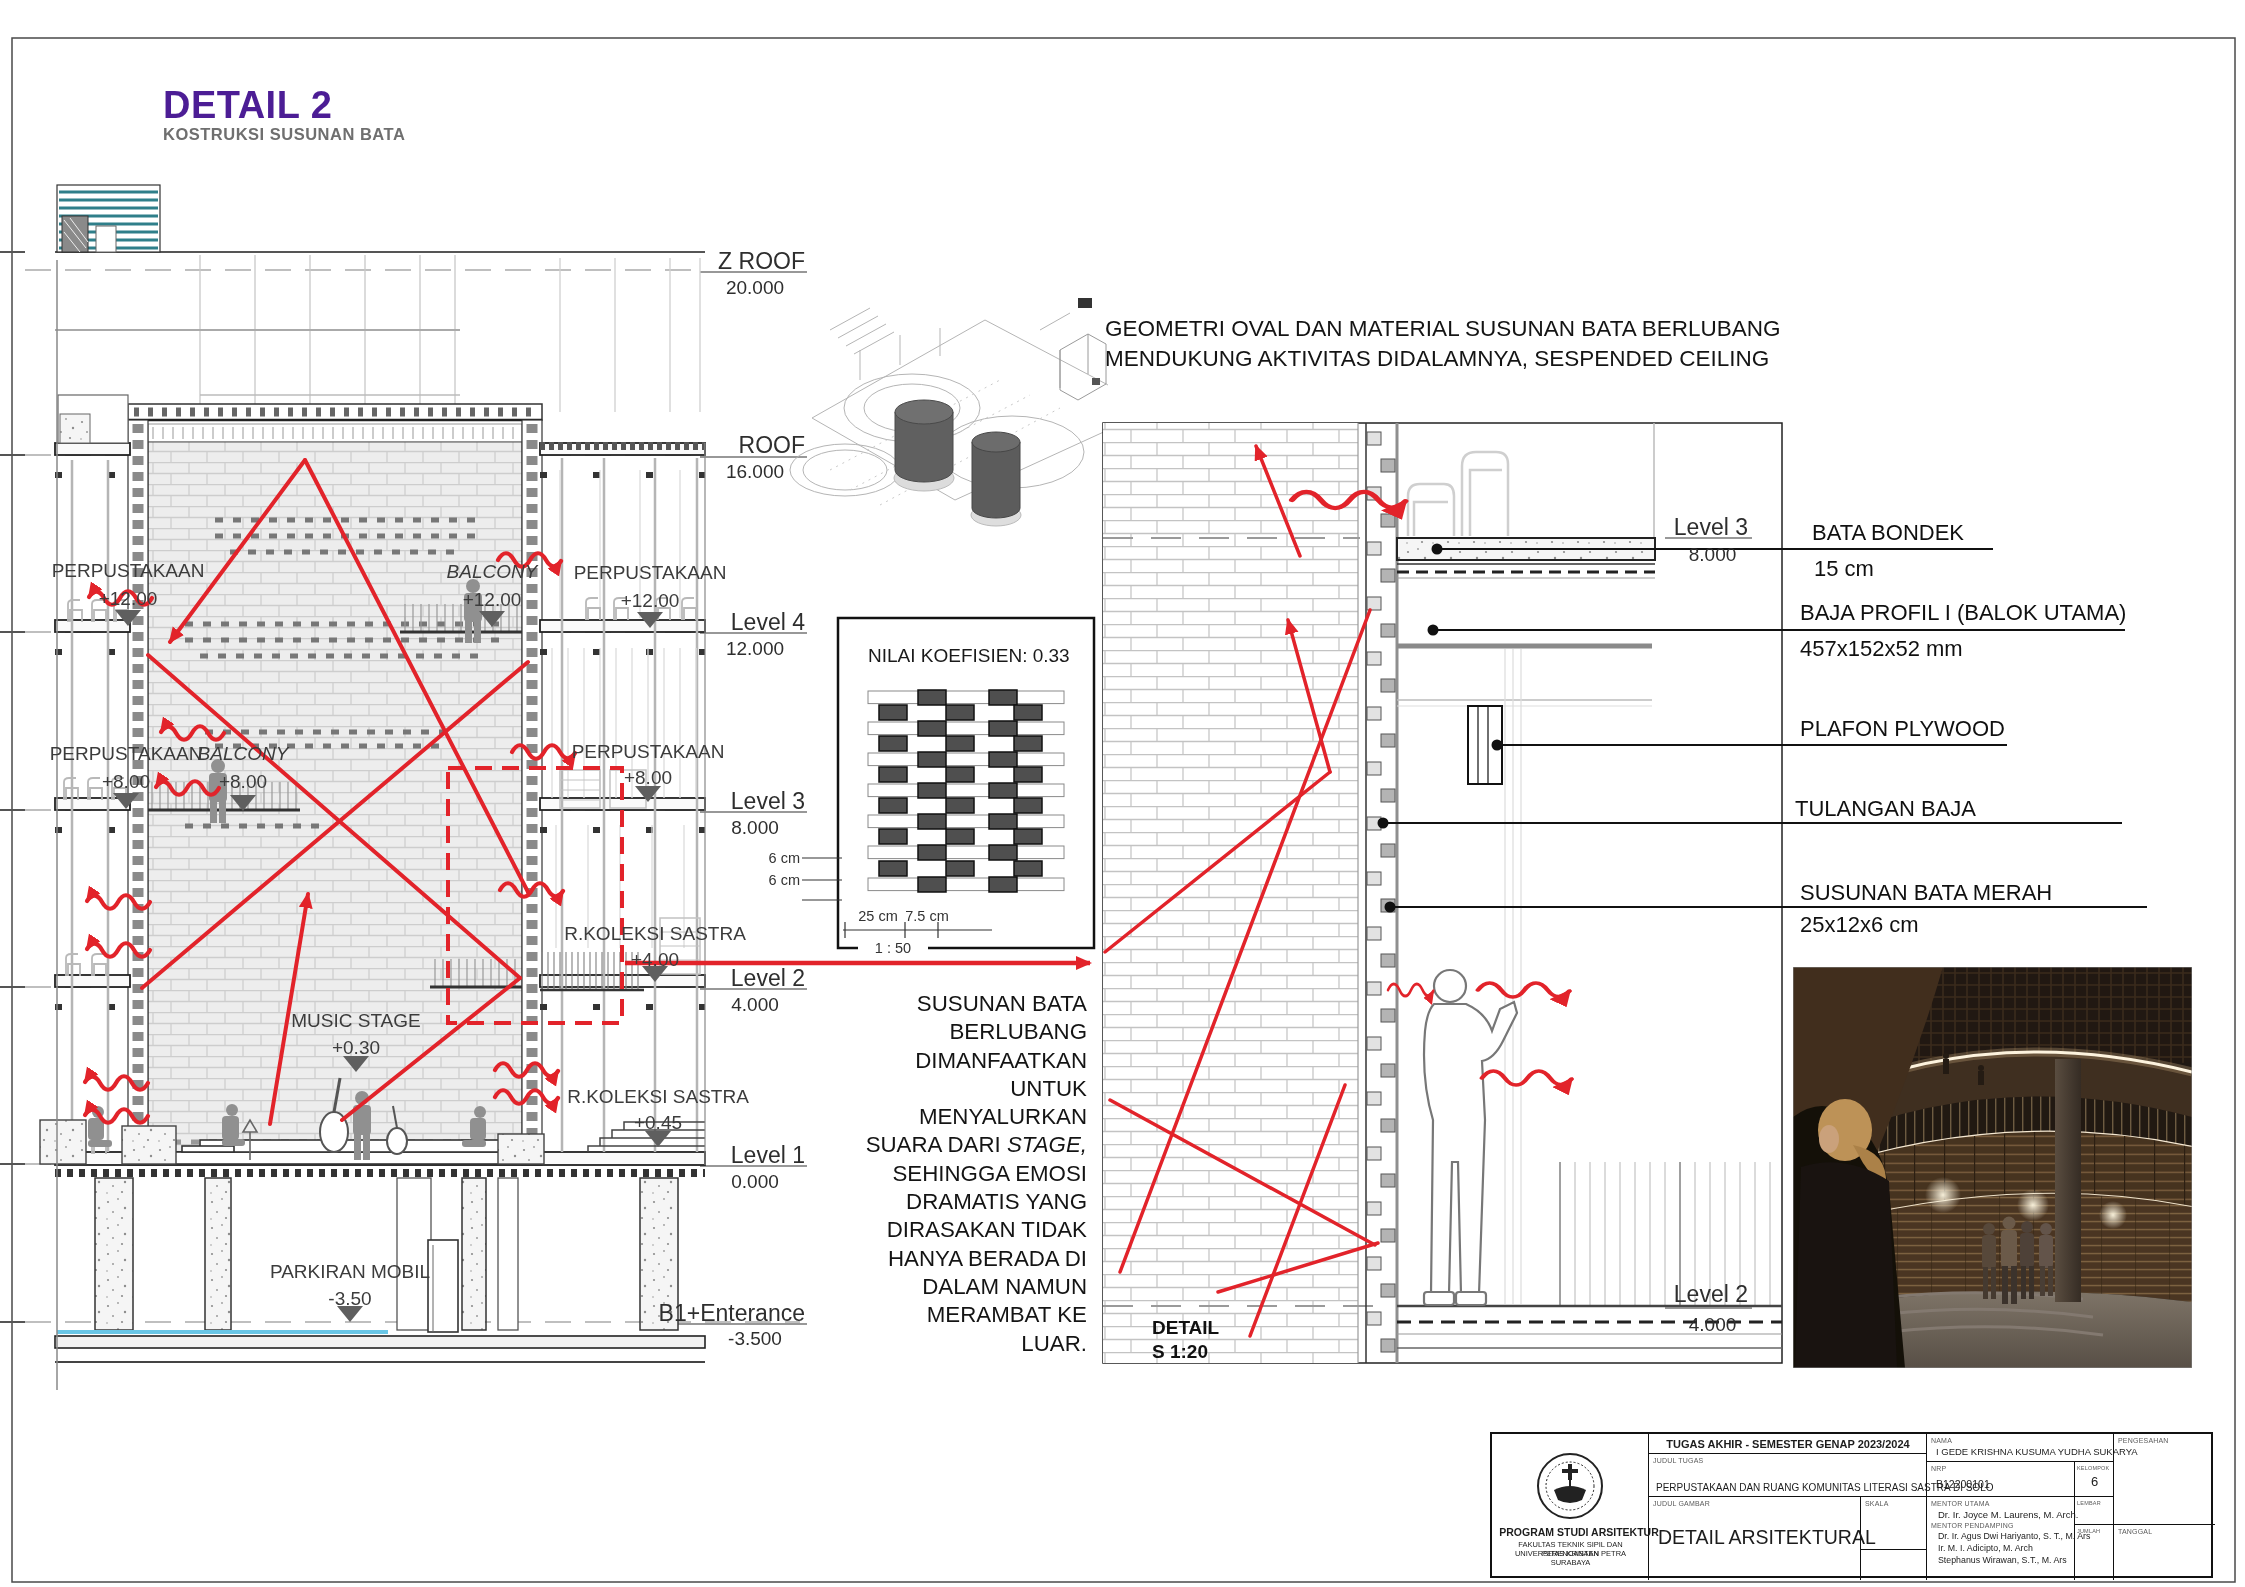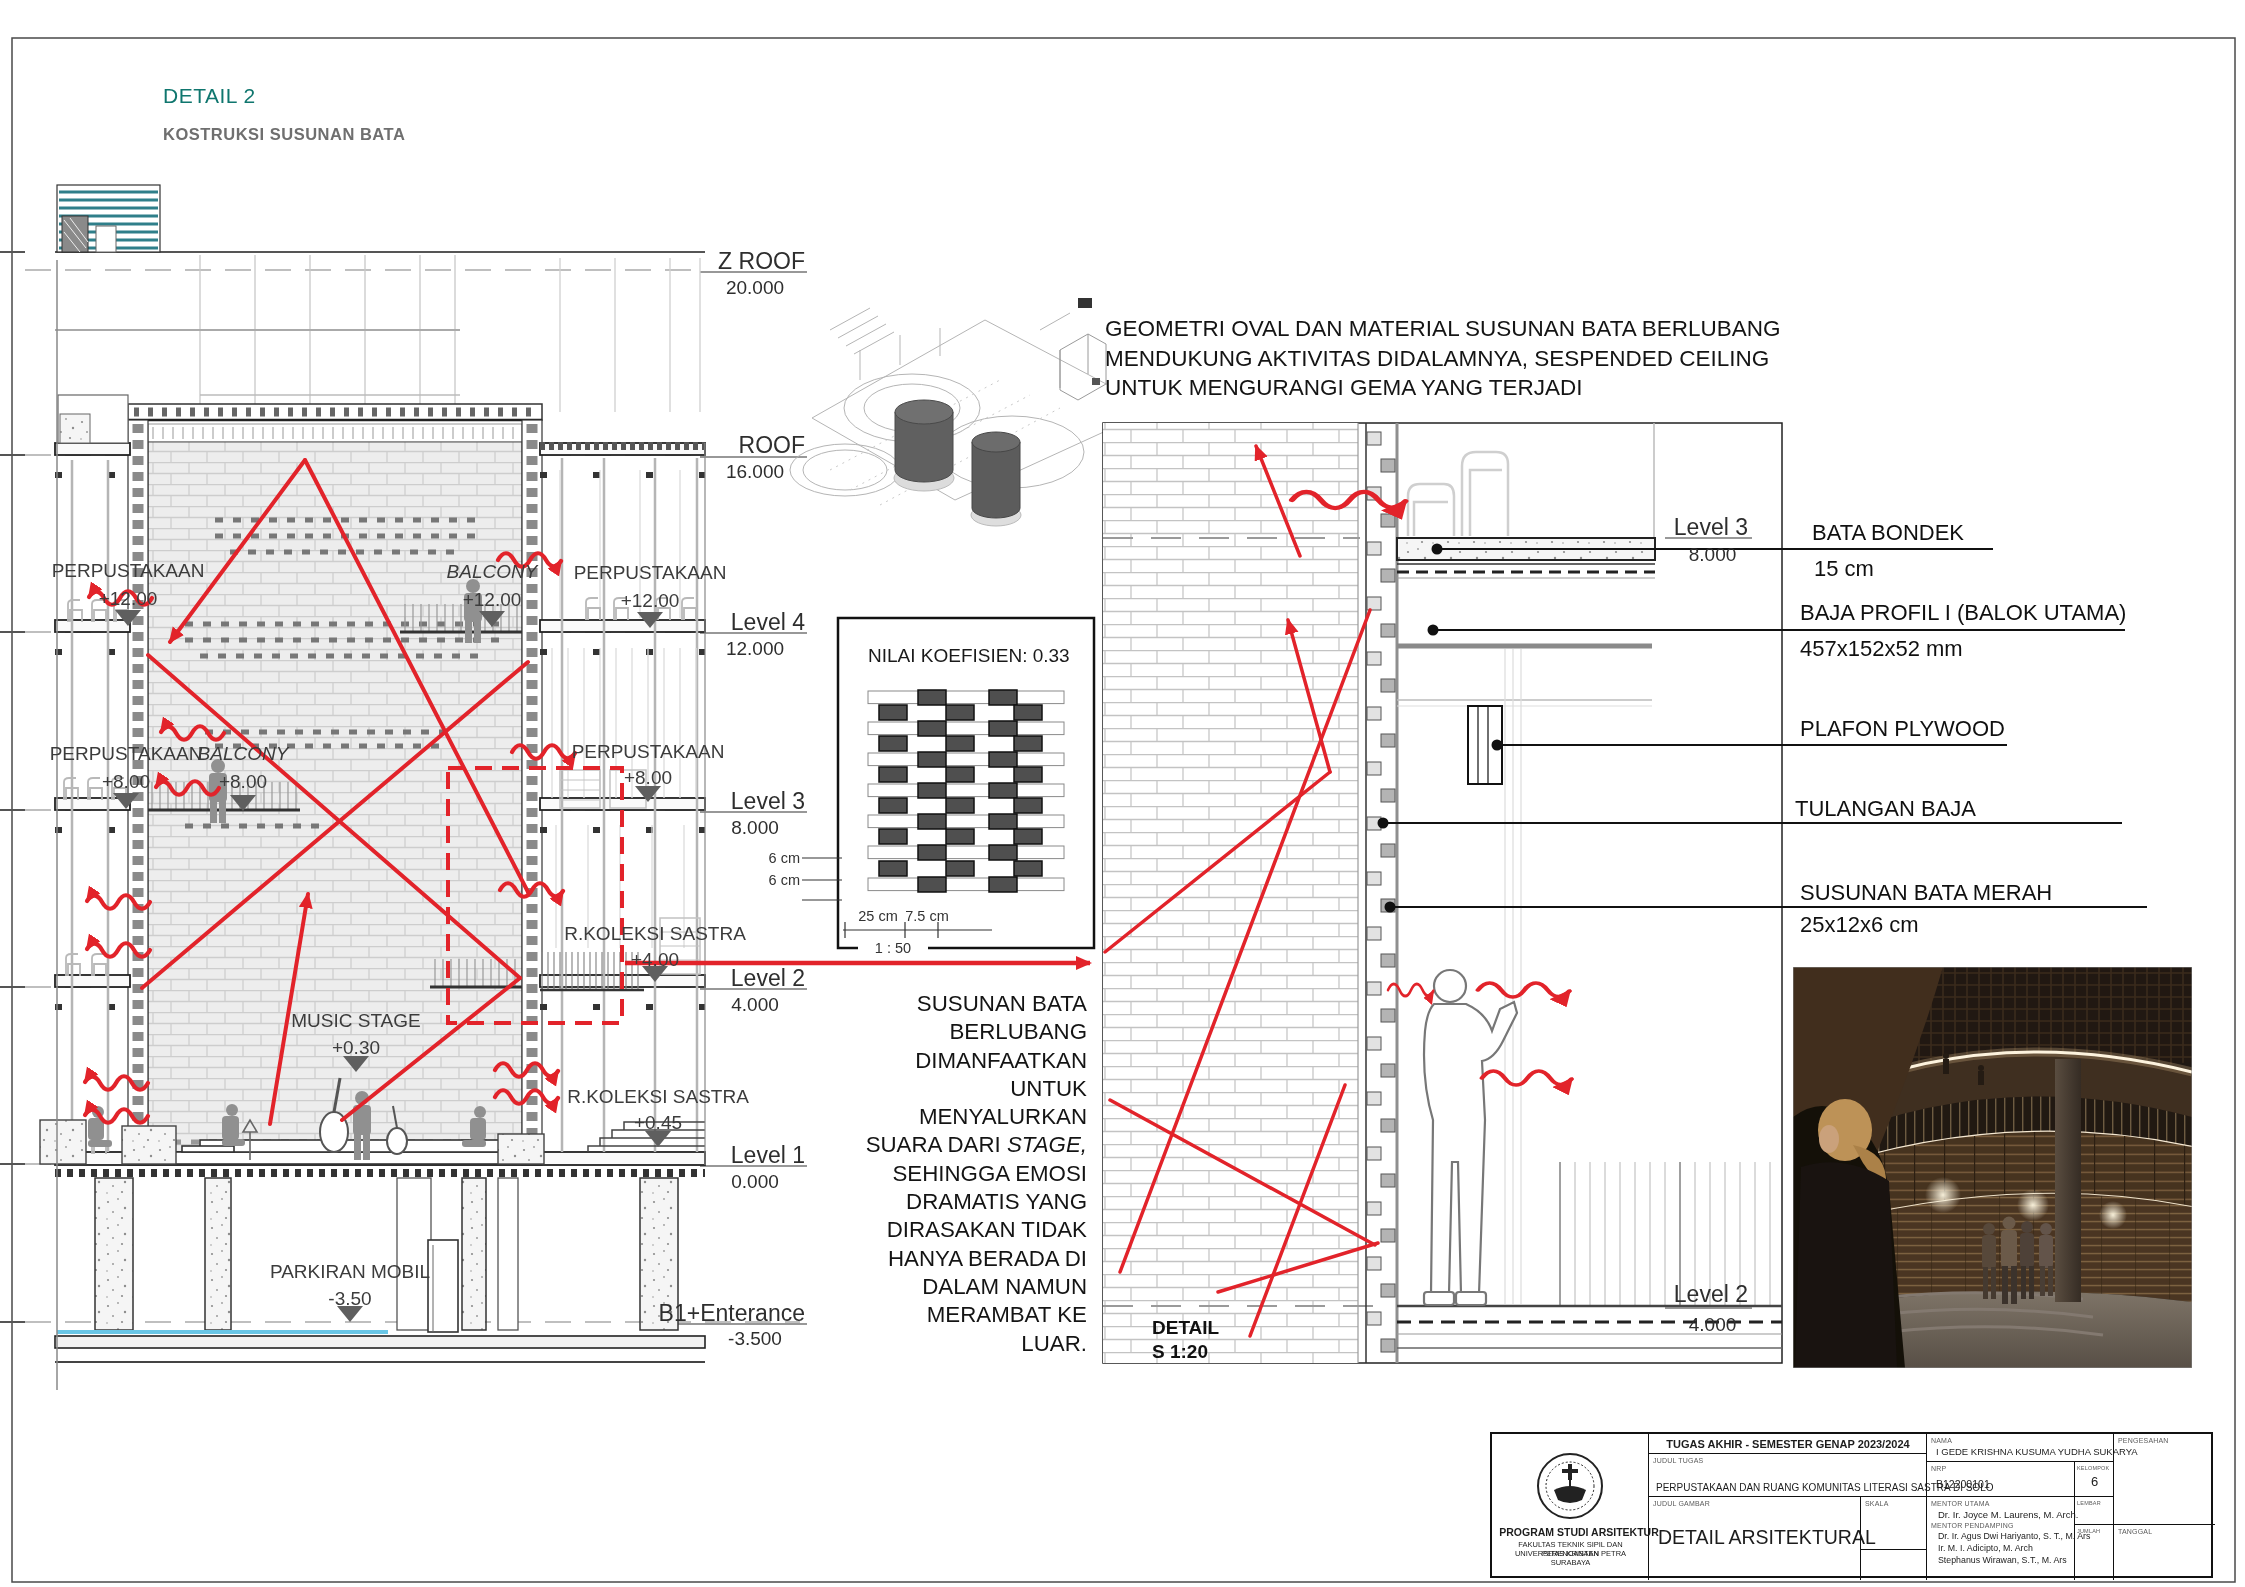--- a/index.html
+++ b/index.html
@@ -1,19 +1,19 @@
 <!DOCTYPE html>
 <html><head>
 <meta charset="utf-8">
 <style>
   html,body{margin:0;padding:0}
   body{width:2245px;height:1587px;position:relative;background:#fff;
        font-family:"Liberation Sans",sans-serif;color:#222;overflow:hidden}
   .t{position:absolute;white-space:nowrap}
-  .sheet-title{font-size:21px;font-weight:normal;color:#0f766e;letter-spacing:.5px}
+  .sheet-title{font-size:38px;font-weight:bold;color:#4c1d95;letter-spacing:.5px}
   .sheet-sub{font-size:16.5px;font-weight:bold;color:#6f6f6f;letter-spacing:.5px}
   .room-n{font-size:19px;color:#3c3c3c;width:220px;text-align:center}
   .room-v{font-size:19px;color:#3c3c3c;width:120px;text-align:center}
   .it{font-style:italic}
   .lvl-n{font-size:23px;color:#2e2e2e;width:190px;text-align:right}
   .lvl-v{font-size:19px;color:#2e2e2e;width:150px;text-align:center}
   .co-l{font-size:22px;color:#101010}
   .co-s{font-size:22px;color:#101010}
   .note-top{font-size:22.5px;line-height:29.5px;color:#141414}
   .note-side{font-size:22.3px;line-height:28.3px;color:#141414;width:230px;text-align:right}
@@ -610,21 +610,20 @@
 <div class="t koe-t" style="left:868px;top:645px">NILAI KOEFISIEN: 0.33</div>
 <div class="t dim dim-r" style="left:740px;top:850px">6 cm</div>
 <div class="t dim dim-r" style="left:740px;top:872px">6 cm</div>
 <div class="t dim" style="left:853px;top:908px;width:50px;text-align:center">25 cm</div>
 <div class="t dim" style="left:903px;top:908px;width:48px;text-align:center">7.5 cm</div>
 <div class="t dim" style="left:858px;top:940px;width:70px;text-align:center;background:#fff">1 : 50</div>
 
 <div class="t note-top" style="left:1105px;top:314px">
   <div>GEOMETRI OVAL DAN MATERIAL SUSUNAN BATA BERLUBANG</div>
   <div>MENDUKUNG AKTIVITAS DIDALAMNYA, SESPENDED CEILING</div>
-  <div>UNTUK MENGURANGI GEMA YANG TERJADI</div>
 </div>
 
 <div class="t note-side" style="left:857px;top:990px">
   <div>SUSUNAN BATA</div>
   <div>BERLUBANG</div>
   <div>DIMANFAATKAN</div>
   <div>UNTUK</div>
   <div>MENYALURKAN</div>
   <div><span>SUARA DARI </span><span class="it">STAGE,</span></div>
   <div>SEHINGGA EMOSI</div>

